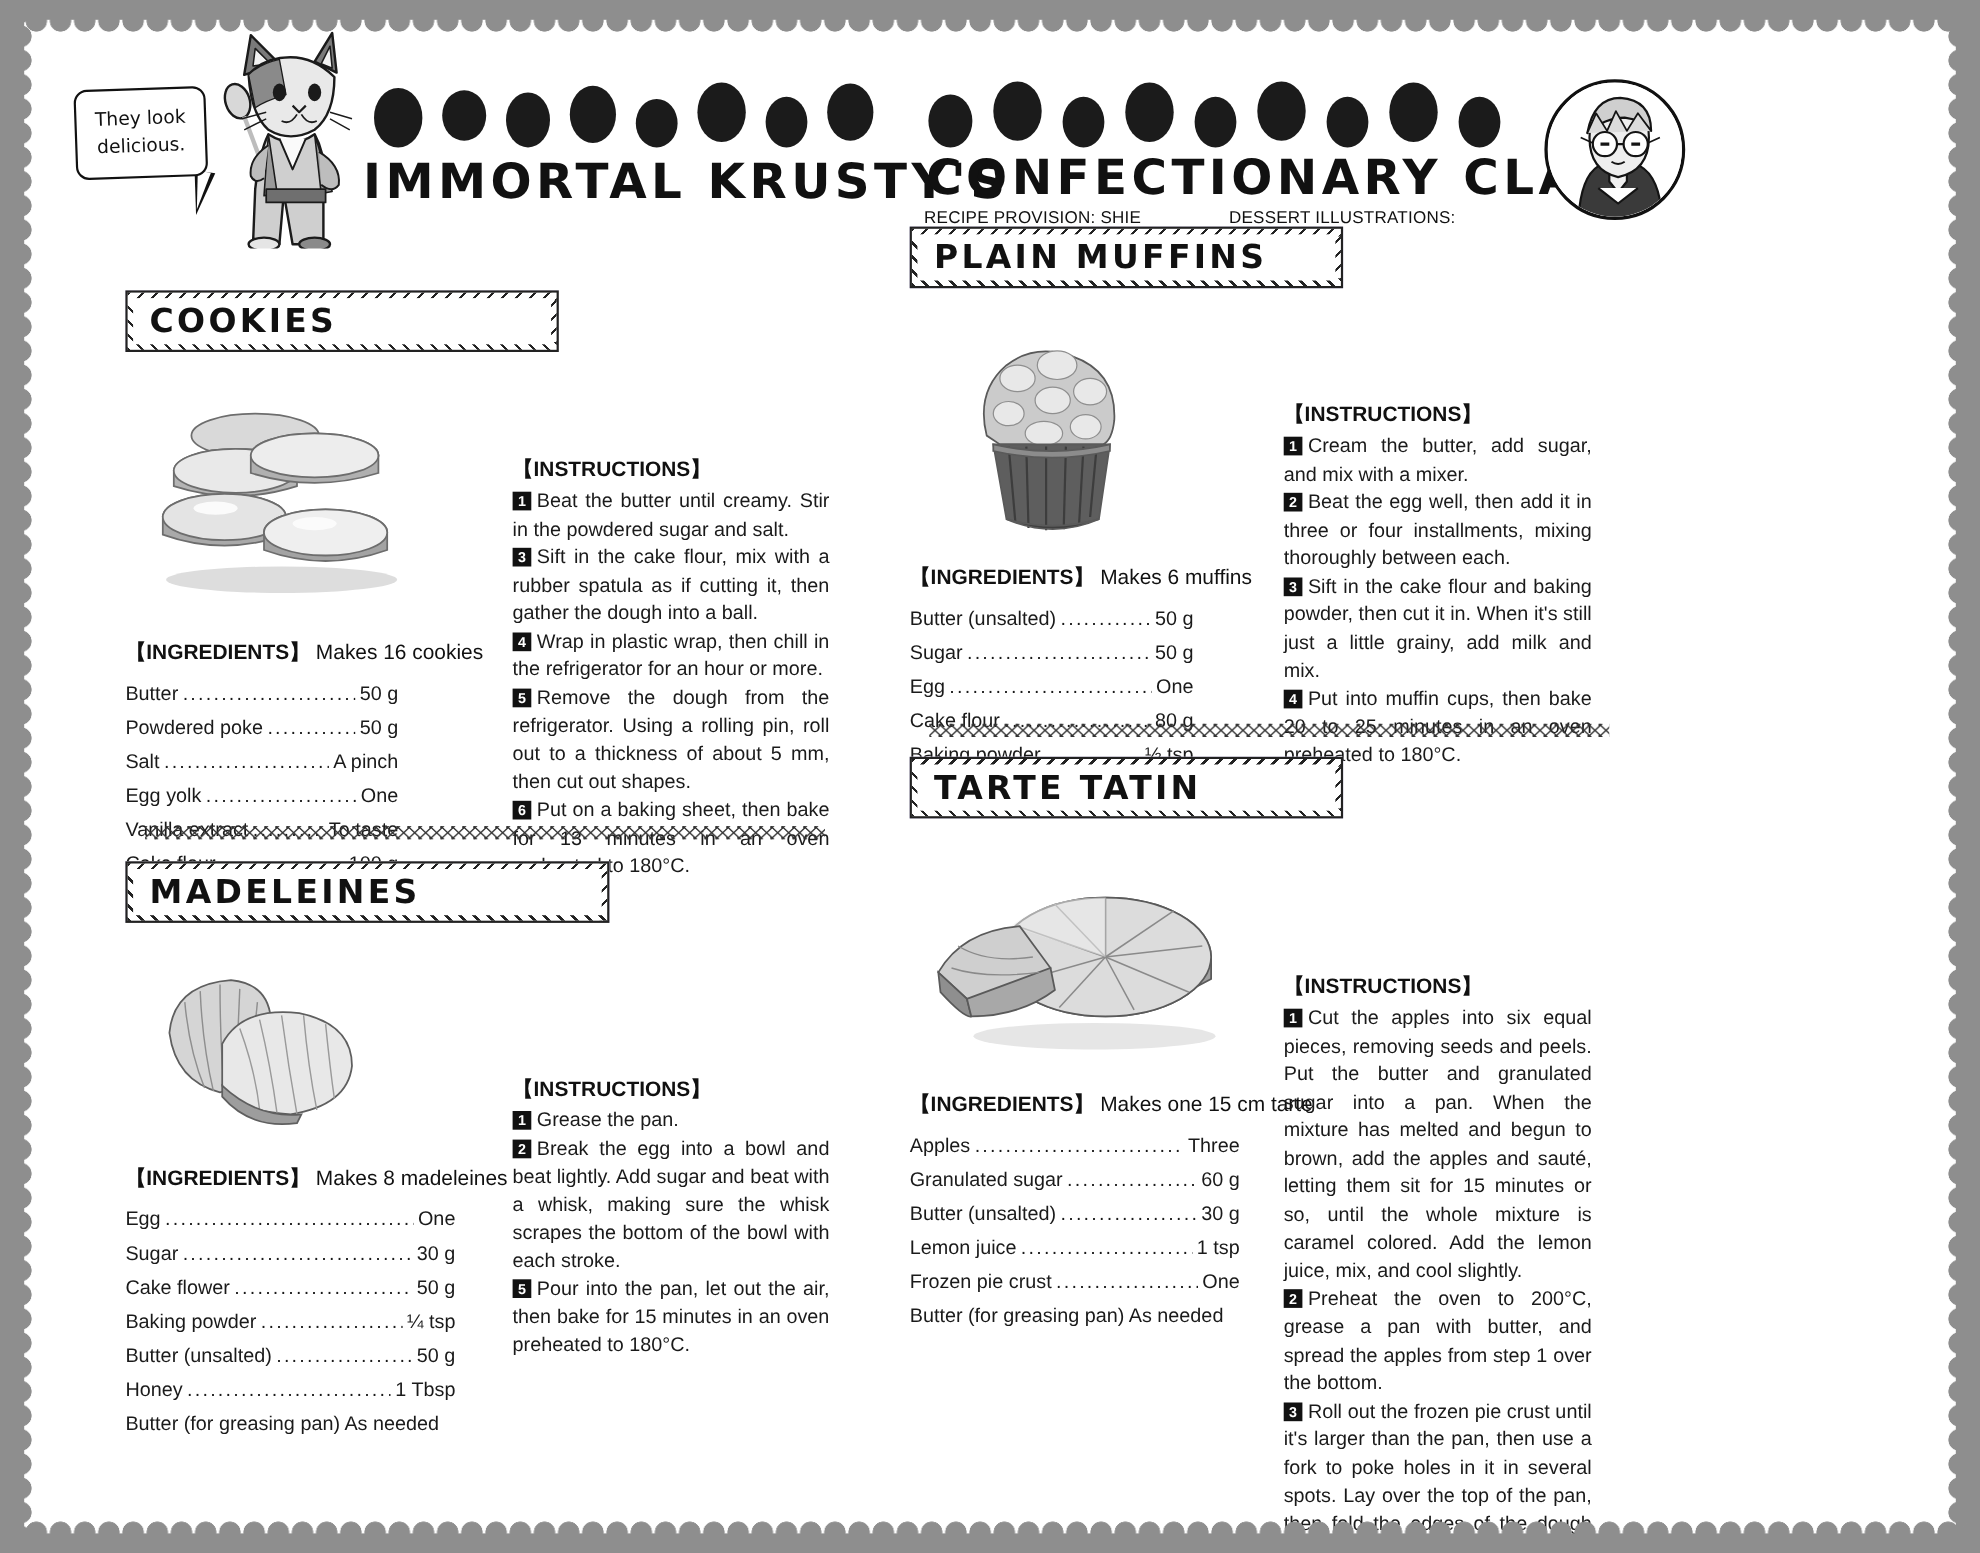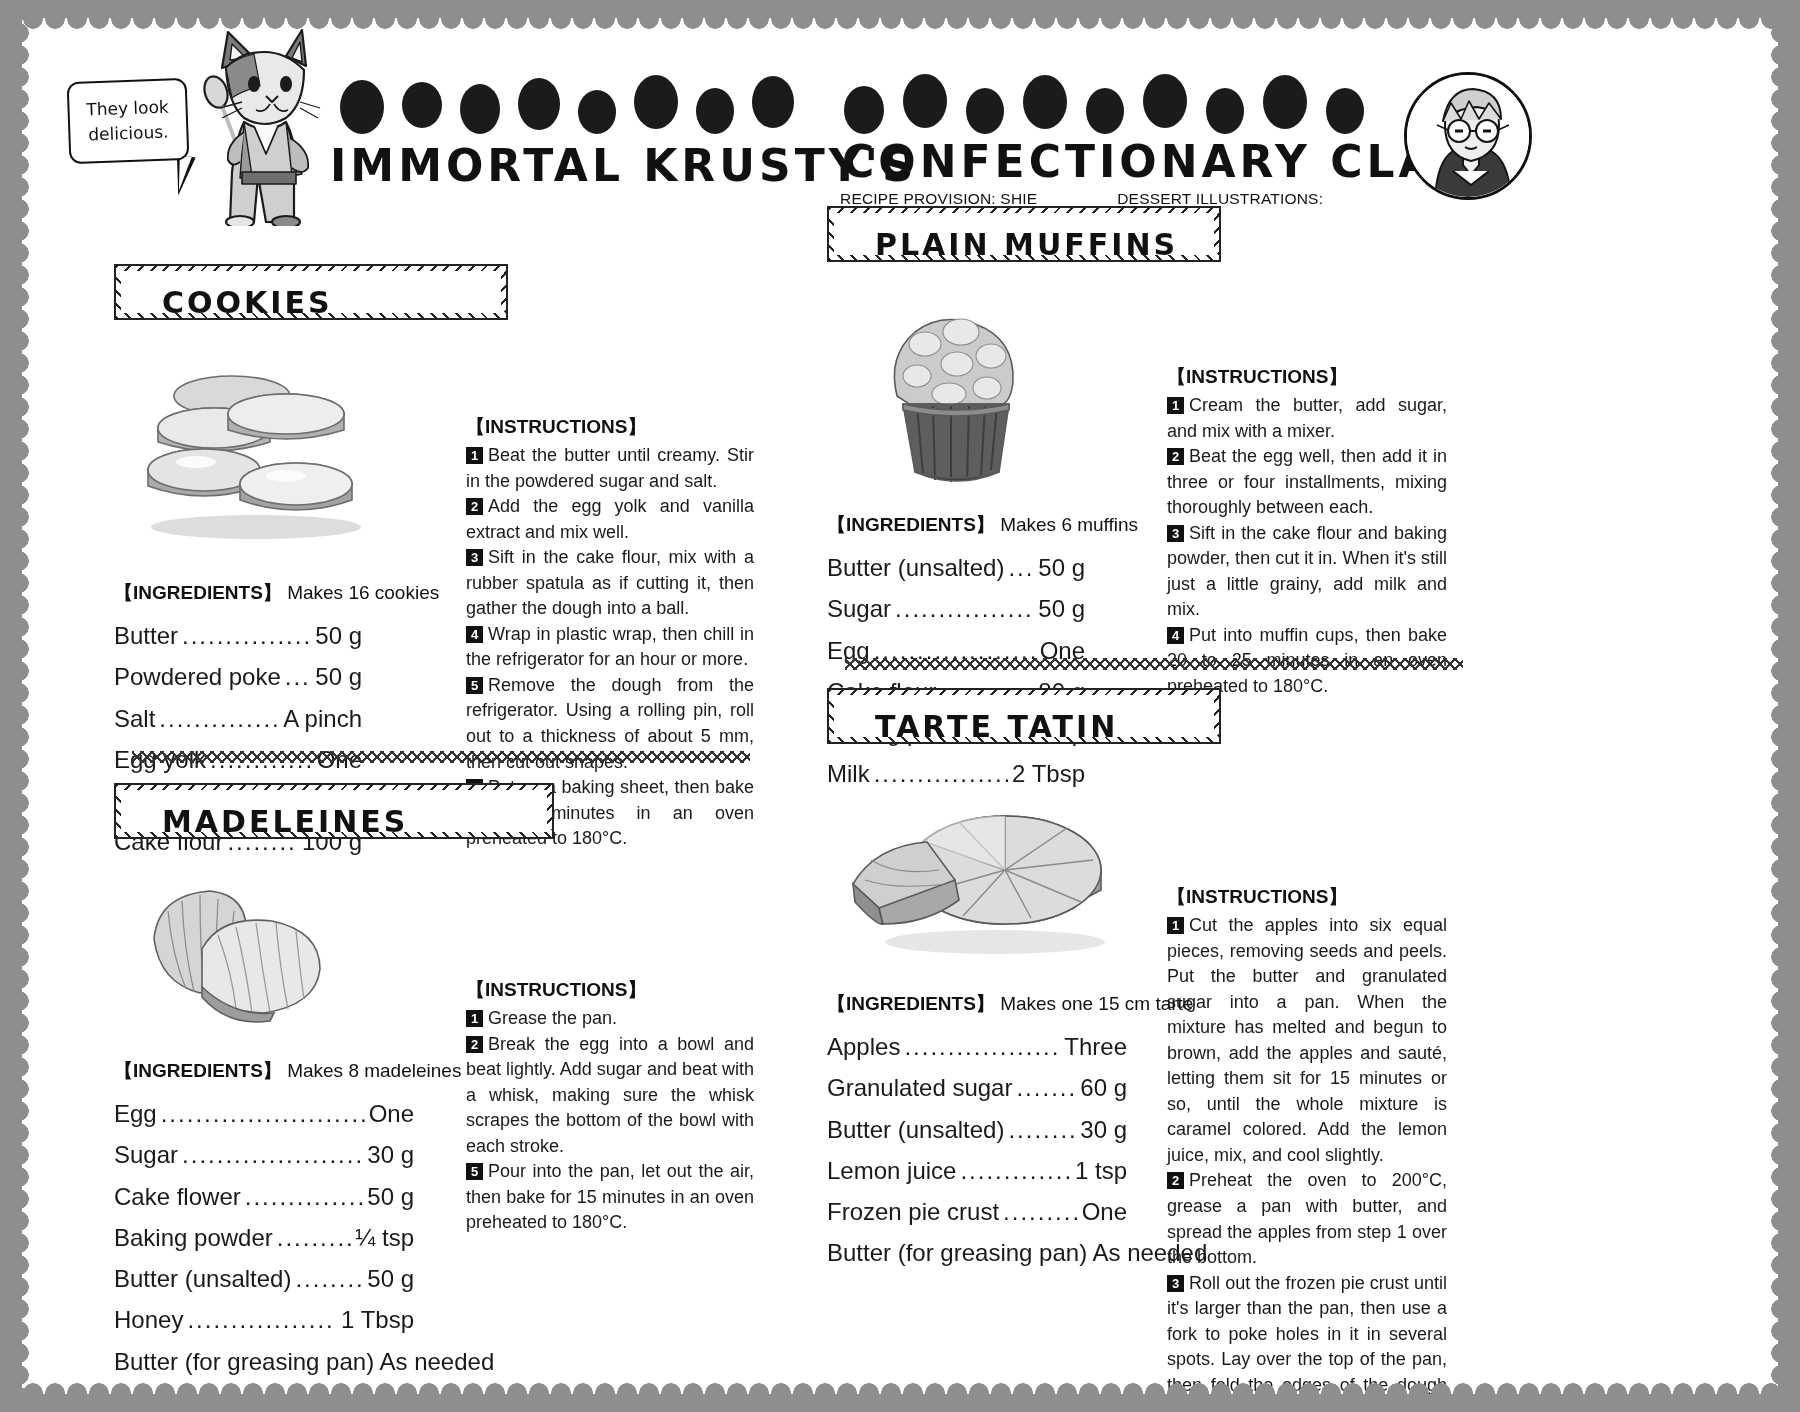--- a/index.html
+++ b/index.html
@@ -115,22 +115,21 @@
   
   .col { position: absolute; top: 0; }
   .col-left  { left: 92px;  width: 640px; }
   .col-right { left: 805px; width: 640px; }
 
   
   .plate {
     position: relative;
     height: 56px;
     background: #c4b5fd;
-    display: flex; align-items: flex-end;
-    padding-left: 26px;
+    display: flex; align-items: center;
   }
   .plate-border {
     position: absolute; inset: 0;
     border: 2px solid #222;
     
     background:
       repeating-linear-gradient(135deg, #222 0 2px, #fff 2px 9px) top/100% 7px repeat-x,
       repeating-linear-gradient(45deg,  #222 0 2px, #fff 2px 9px) bottom/100% 7px repeat-x,
       repeating-linear-gradient(45deg,  #222 0 2px, #fff 2px 9px) left/7px 100% repeat-y,
       repeating-linear-gradient(135deg, #222 0 2px, #fff 2px 9px) right/7px 100% repeat-y,
@@ -165,21 +164,21 @@
   .ing-head {
     font-size: 19px; color: #111;
     margin-bottom: 9px;
     white-space: nowrap;
   }
   .ing-head b { font-weight: 700; }
 
   .ing-list { list-style: none; }
   .ing-row {
     display: flex; align-items: center;
-    font-size: 24px; color: #1a1a1a;
+    font-size: 18px; color: #1a1a1a;
     line-height: 1.72;
     white-space: nowrap;
   }
   .ing-name { flex: 0 0 auto; }
   .ing-leader {
     flex: 1 1 auto;
     overflow: hidden;
     white-space: nowrap;
     letter-spacing: 2px;
     color: #1a1a1a;
@@ -394,21 +393,20 @@
                 <span class="ing-leader">...................................</span>
                 <span class="ing-amt">100 g</span>
               </li>
             </ul>
           </div>
         </div>
 
         <div class="right-pane" style="padding-top:52px;">
           <div class="instr-head">【INSTRUCTIONS】</div>
           <p class="instr-p"><span class="stepnum">1</span><span>Beat the butter until creamy. Stir in the powdered sugar and salt.</span></p>
-          <p class="instr-p"><span class="stepnum">2</span><span>Add the egg yolk and vanilla extract and mix well.</span></p>
           <p class="instr-p"><span class="stepnum">3</span><span>Sift in the cake flour, mix with a rubber spatula as if cutting it, then gather the dough into a ball.</span></p>
           <p class="instr-p"><span class="stepnum">4</span><span>Wrap in plastic wrap, then chill in the refrigerator for an hour or more.</span></p>
           <p class="instr-p"><span class="stepnum">5</span><span>Remove the dough from the refrigerator. Using a rolling pin, roll out to a thickness of about 5 mm, then cut out shapes.</span></p>
           <p class="instr-p"><span class="stepnum">6</span><span>Put on a baking sheet, then bake for 13 minutes in an oven preheated to 180°C.</span></p>
         </div>
       </div>
     </section>
 
     <div class="zigzag" style="position:absolute; top:733px; left:18px; width:618px;"></div>
 

